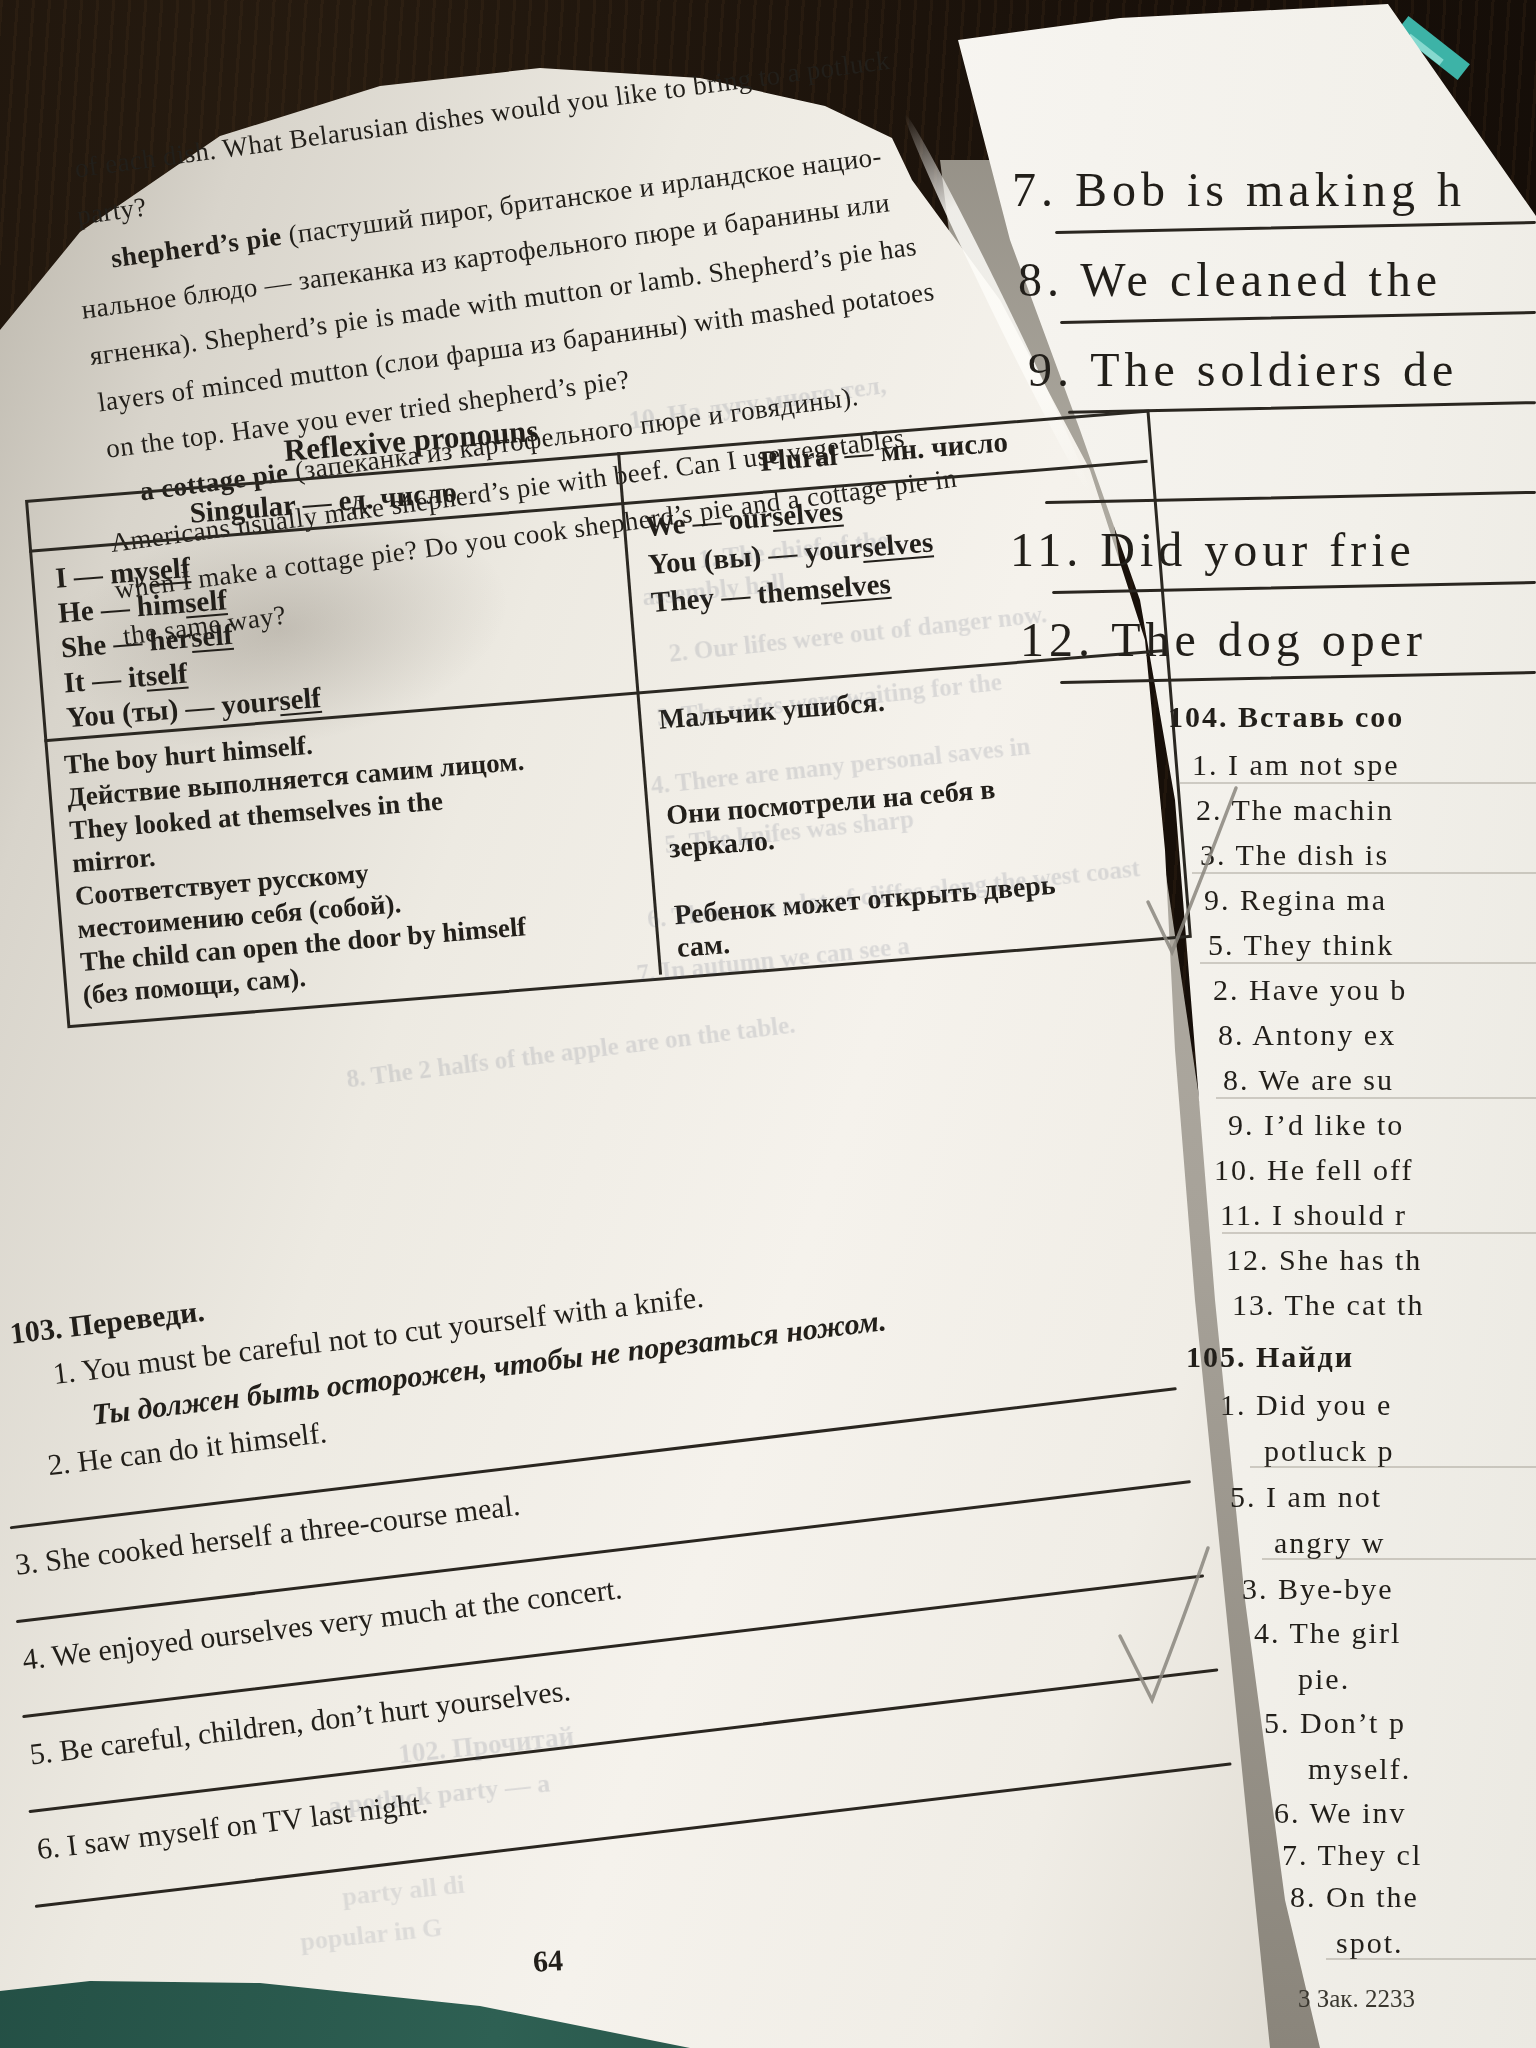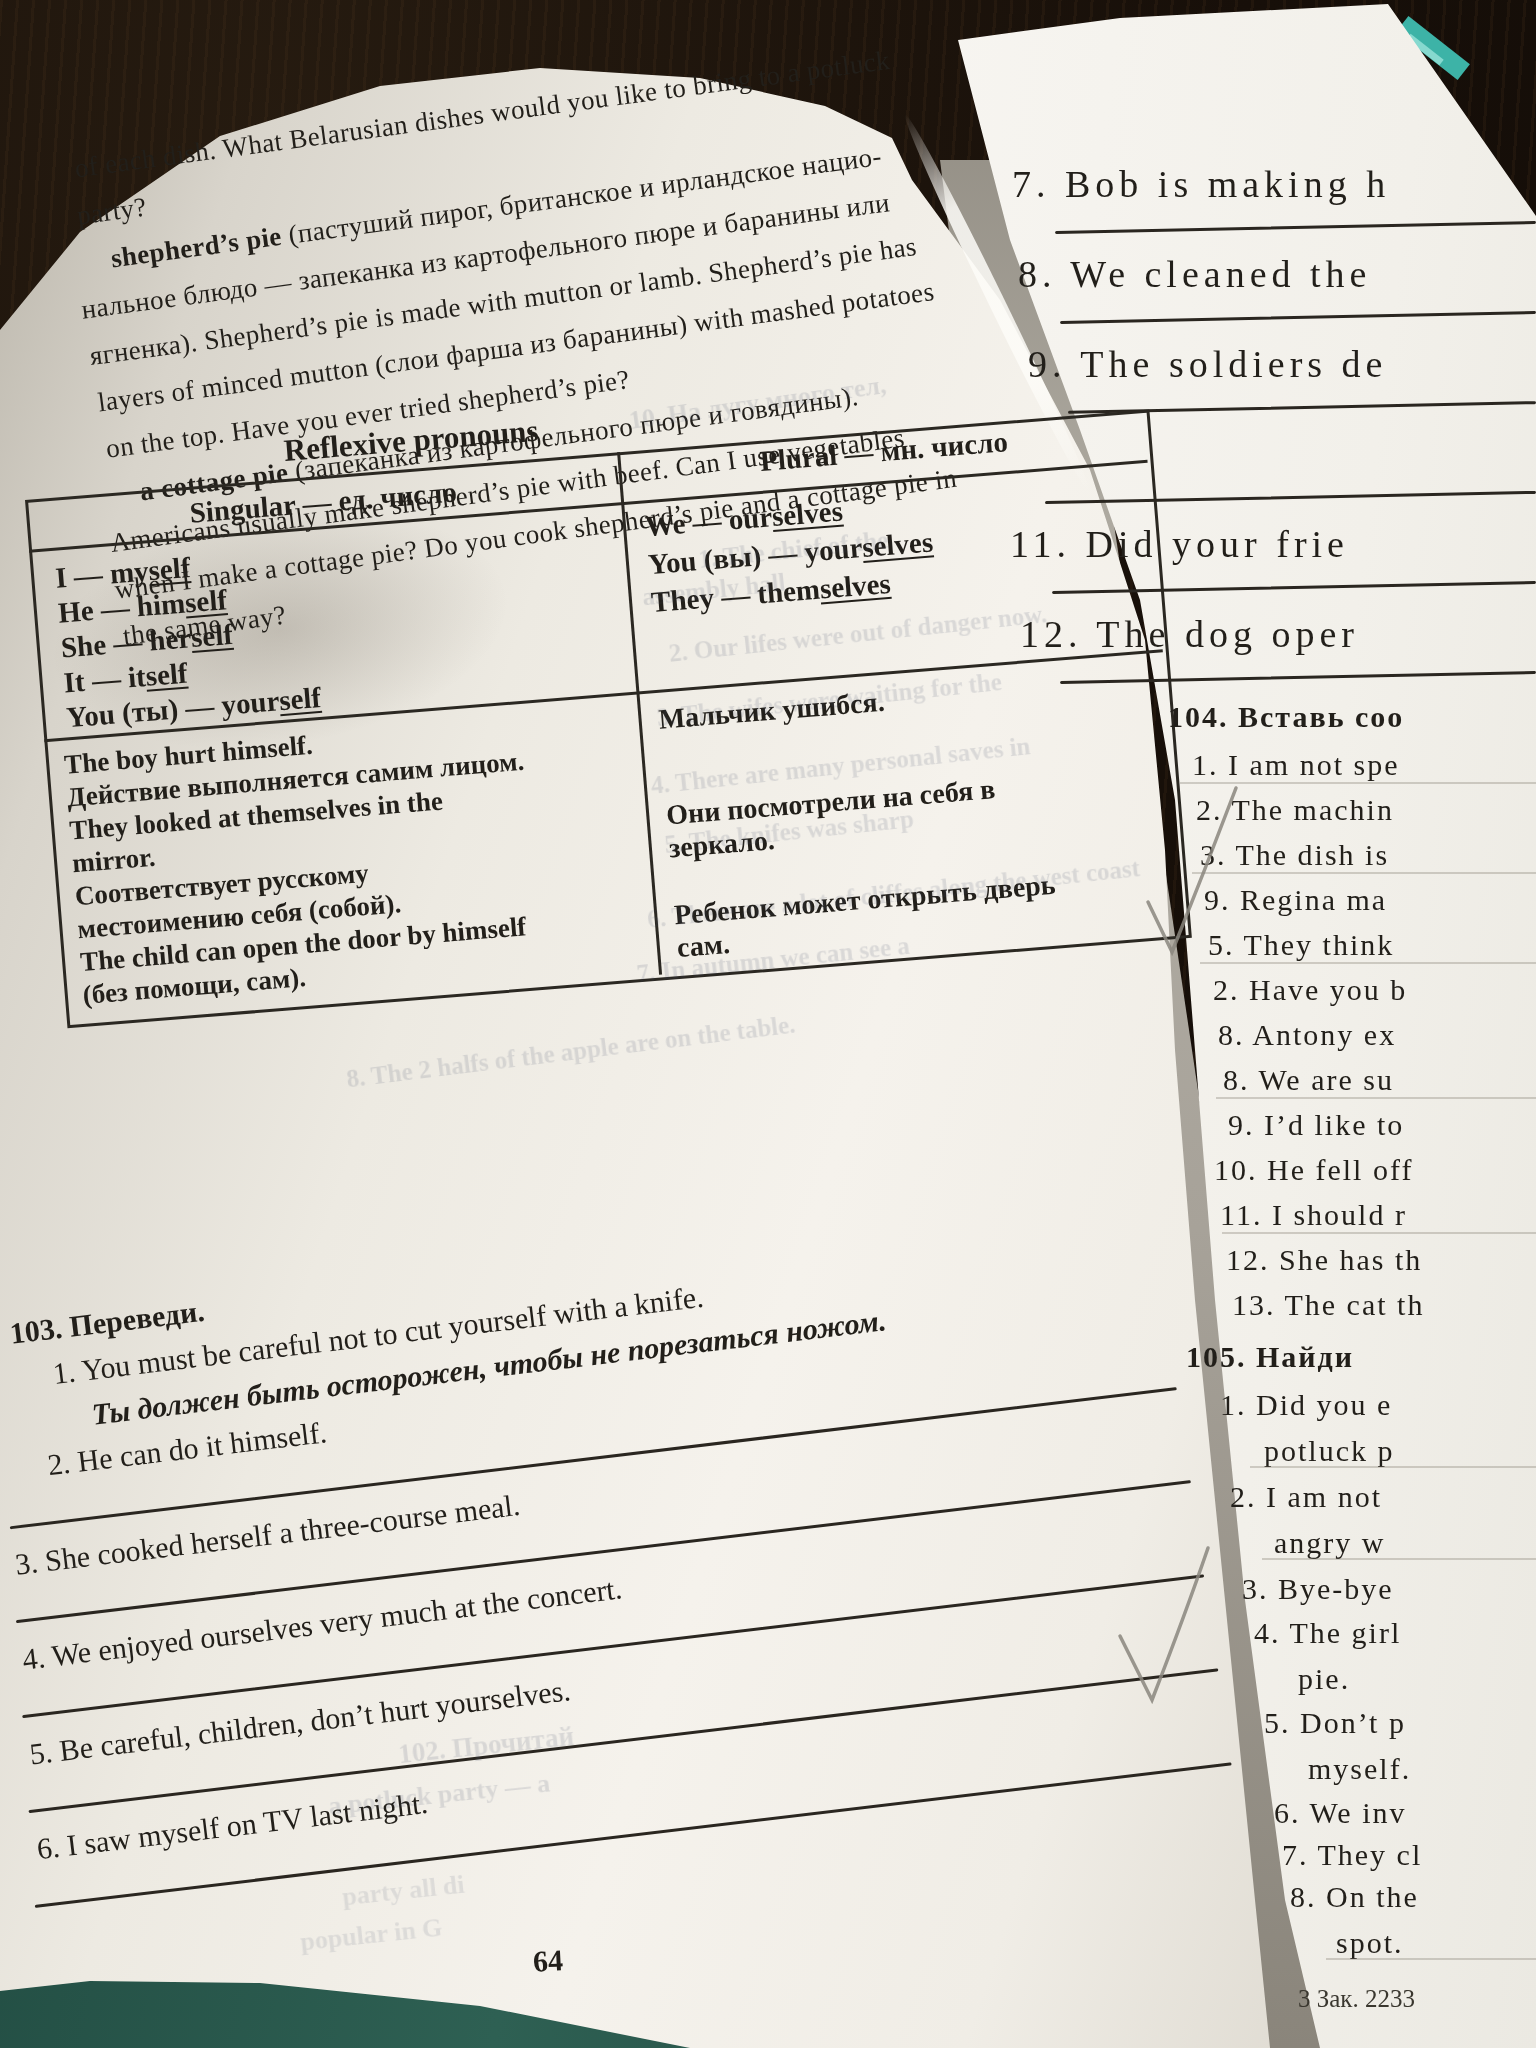--- a/index.html
+++ b/index.html
@@ -31,21 +31,21 @@
   .w6{font-weight:600}.w7{font-weight:700}.it{font-style:italic}
   .us{text-decoration:underline;text-underline-offset:4px;text-decoration-thickness:2px;}
   .blank{position:absolute;height:3px;background:#2a2620;border-radius:2px;}
   .fr{position:absolute;height:2px;background:rgba(120,113,100,.30);}
   .gh{position:absolute;white-space:nowrap;font-weight:700;color:#47506b;opacity:.15;filter:blur(.5px);}
   #intro{position:absolute;left:55px;top:156px;transform:rotate(-7.6deg);transform-origin:0 0;font-size:27px;letter-spacing:.4px;}
   #rtable{position:absolute;left:25px;top:500px;width:1128px;height:530px;transform:rotate(-4.6deg);transform-origin:0 0;}
   .tbox{position:absolute;left:0;top:0;width:1122px;height:524px;border:3px solid #2b2822;}
   .tline{position:absolute;background:#2b2822;}
   #ex103{position:absolute;left:0;top:1318px;transform:rotate(-6.8deg);transform-origin:0 0;font-size:30px;}
-  .rp{letter-spacing:5px;font-size:38px;}
+  .rp{letter-spacing:5px;font-size:48px;}
   .rp2{letter-spacing:2px;font-size:30px;}
   svg.marks{position:absolute;inset:0;pointer-events:none;}
 </style>
 </head>
 <body>
 
 <div class="stage">
   <div class="bg"></div>
   <div class="bookmark"></div>
   <div class="bookmark-hl"></div>
@@ -161,21 +161,21 @@
   <div class="ln rp2" style="left:1223px;top:1063px">8. We are su</div>
   <div class="ln rp2" style="left:1228px;top:1108px">9. I’d like to</div>
   <div class="ln rp2" style="left:1214px;top:1153px">10. He fell off</div>
   <div class="ln rp2" style="left:1220px;top:1198px">11. I should r</div>
   <div class="ln rp2" style="left:1226px;top:1243px">12. She has th</div>
   <div class="ln rp2" style="left:1232px;top:1288px">13. The cat th</div>
 
   <div class="ln rp2 w7" style="left:1186px;top:1340px">105. Найди</div>
   <div class="ln rp2" style="left:1220px;top:1388px">1. Did you e</div>
   <div class="ln rp2" style="left:1264px;top:1434px">potluck p</div>
-  <div class="ln rp2" style="left:1230px;top:1480px">2. I am not</div>
+  <div class="ln rp2" style="left:1230px;top:1480px">5. I am not</div>
   <div class="ln rp2" style="left:1274px;top:1526px">angry w</div>
   <div class="ln rp2" style="left:1242px;top:1572px">3. Bye-bye</div>
   <div class="ln rp2" style="left:1254px;top:1616px">4. The girl</div>
   <div class="ln rp2" style="left:1298px;top:1662px">pie.</div>
   <div class="ln rp2" style="left:1264px;top:1706px">5. Don’t p</div>
   <div class="ln rp2" style="left:1308px;top:1752px">myself.</div>
   <div class="ln rp2" style="left:1274px;top:1796px">6. We inv</div>
   <div class="ln rp2" style="left:1282px;top:1838px">7. They cl</div>
   <div class="ln rp2" style="left:1290px;top:1880px">8. On the</div>
   <div class="ln rp2" style="left:1336px;top:1926px">spot.</div>

